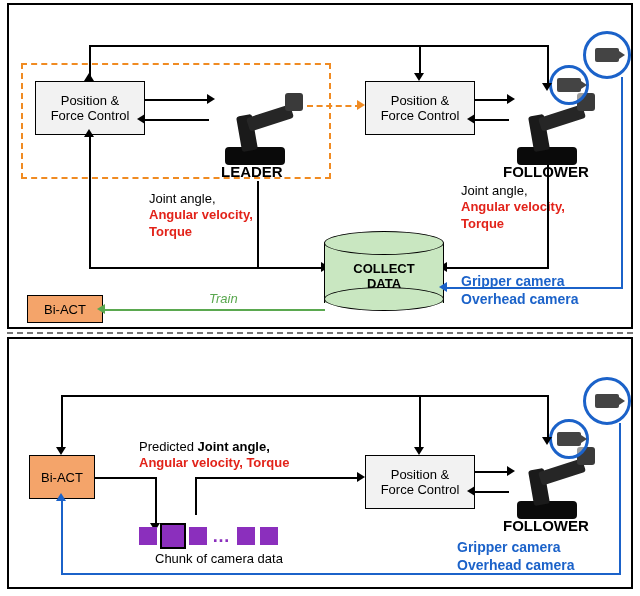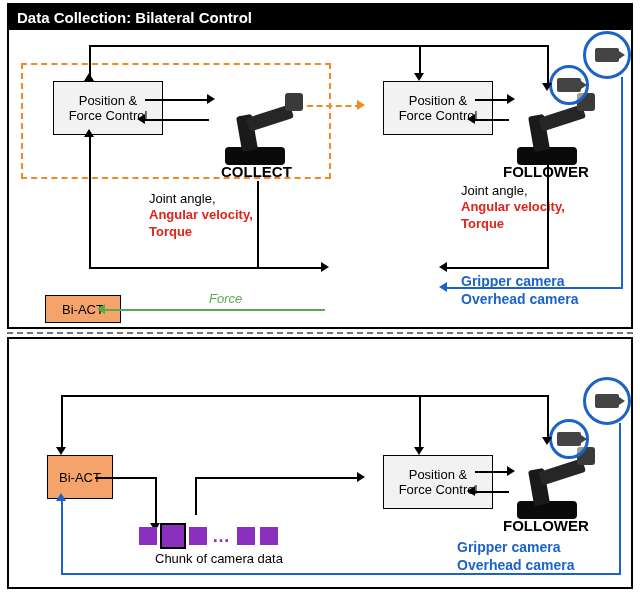--- a/index.html
+++ b/index.html
@@ -1,21 +1,21 @@
 <!DOCTYPE html>
 <html><head>
 <meta charset="utf-8">
 <style>
   * { box-sizing: border-box; margin: 0; padding: 0; }
   body { font-family: Arial, sans-serif; background: #fff; width: 640px; height: 596px; position: relative; }
   .panel { position: relative; width: 626px; margin: 3px auto; border: 2px solid #000; background: #fff; }
   .panel-top { height: 326px; }
   .panel-bot { height: 252px; }
   .title-bar { background: #000; color: #fff; font-weight: bold; padding: 4px 8px; font-size: 15px; }
-  .box { position: absolute; border: 1.5px solid #000; background: #f2f2f2; text-align: center; font-size: 13px; display: flex; flex-direction: column; justify-content: center; align-items: center; margin-left: 18px; }
+  .box { position: absolute; border: 1.5px solid #000; background: #f2f2f2; text-align: center; font-size: 13px; display: flex; flex-direction: column; justify-content: center; align-items: center; }
   .biact { background: #f4a46a; }
   .data-cyl { position: absolute; width: 120px; height: 80px; left: 315px; top: 226px;}
   .cyl-top { width: 120px; height: 24px; border-radius: 60px/12px; background: #c9e7c1; border: 1.5px solid #000; position: absolute; top: 0; }
   .cyl-body { width: 120px; height: 60px; background: #c9e7c1; border-left: 1.5px solid #000; border-right: 1.5px solid #000; position: absolute; top: 12px; }
   .cyl-bot { width: 120px; height: 24px; border-radius: 60px/12px; background: #c9e7c1; border: 1.5px solid #000; position: absolute; bottom: 0; }
   .cyl-text { position: absolute; width: 100%; text-align: center; top: 30px; font-weight: bold; font-size: 13px; }
   .lbl { position: absolute; font-size: 13px; line-height: 1.25; }
   .bold { font-weight: bold; }
   .red { color: #e2231a; font-weight: bold; }
   .blue { color: #1b62c9; font-weight: bold; }
@@ -40,42 +40,41 @@
   .sep { width: 626px; margin: 2px auto; border-top: 2.5px dashed #777; }
   .chunk { position: absolute; display: flex; gap: 5px; align-items: center; }
   .sq { width: 18px; height: 18px; background: #8b2fbd; }
   .sq.sel { outline: 2px solid #000; outline-offset: 0; width: 22px; height: 22px;}
   .dots { font-weight: bold; font-size: 18px; color: #8b2fbd; letter-spacing: 2px;}
 </style>
 </head>
 <body>
 
 <div class="panel panel-top">
-  <div class="title-bar">Data Collection: Bilateral Control</div>
 
   <div class="dash-orange" style="left:12px; top:58px; width:310px; height:116px;"></div>
 
   <div class="box" style="left:26px; top:76px; width:110px; height:54px; white-space:pre-line;">Position &amp;
 Force Control</div>
   <div class="box" style="left:356px; top:76px; width:110px; height:54px; white-space:pre-line;">Position &amp;
 Force Control</div>
 
   <div class="robot" style="left:206px; top:80px;">
     <div class="robot-base"></div>
       <div class="robot-arm1"></div>
       <div class="robot-arm2"></div>
       <div class="robot-grip"></div>
   </div>
   <div class="robot" style="left:498px; top:80px;">
     <div class="robot-base"></div>
       <div class="robot-arm1"></div>
       <div class="robot-arm2"></div>
       <div class="robot-grip"></div>
   </div>
-  <div class="lbl bold" style="left:212px; top:158px; font-size:15px;">COLLECT</div>
+  <div class="lbl bold" style="left:212px; top:158px; font-size:15px;">LEADER</div>
   <div class="lbl bold" style="left:494px; top:158px; font-size:15px;">FOLLOWER</div>
 
   <div class="circle-blue" style="left:540px; top:60px; width:40px; height:40px;">
       <div class="cam-ico"></div>
     </div>
   <div class="circle-blue" style="left:574px; top:26px; width:48px; height:48px;">
       <div class="cam-ico"></div>
     </div>
 
   <div class="arrow h" style="left:80px; top:40px; width:460px;"></div>
@@ -115,31 +114,38 @@
   <div class="arrow-head ah-r" style="left:312px; top:257px;"></div>
 
   <div class="arrow h" style="left:80px; top:262px; width:168px;"></div>
   <div class="arrow v" style="left:80px; top:130px; height:132px;"></div>
   <div class="arrow-head ah-u" style="left:75px; top:124px;"></div>
 
   <div class="arrow v" style="left:538px; top:160px; height:102px;"></div>
   <div class="arrow h" style="left:436px; top:262px; width:104px;"></div>
   <div class="arrow-head ah-l" style="left:430px; top:257px;"></div>
 
+  <div class="data-cyl">
+    <div class="cyl-body"></div>
+      <div class="cyl-bot"></div>
+      <div class="cyl-top"></div>
+    <div class="cyl-text" style="white-space:pre-line;">COLLECT
+DATA</div>
+  </div>
 
   <div style="position:absolute; left:436px; top:282px; width:178px; height:2px; background:#1b62c9;"></div>
   <div style="position:absolute; left:612px; top:72px; width:2px; height:212px; background:#1b62c9;"></div>
   <div class="arrow-head ah-l" style="left:430px; top:277px; border-right-color:#1b62c9;"></div>
   <div class="lbl blue" style="left:452px; top:268px; font-size:14px;">Gripper camera</div>
   <div class="lbl blue" style="left:452px; top:286px; font-size:14px;">Overhead camera</div>
 
   <div class="box biact" style="left:18px; top:290px; width:76px; height:28px;">Bi-ACT</div>
   <div style="position:absolute; left:94px; top:304px; width:222px; height:2px; background:#5aa84f;"></div>
   <div class="arrow-head ah-l" style="left:88px; top:299px; border-right-color:#5aa84f;"></div>
-  <div class="lbl green" style="left:200px; top:286px;">Force</div>
+  <div class="lbl green" style="left:200px; top:286px;">Train</div>
 </div>
 
 <div class="sep"></div>
 
 <div class="panel panel-bot">
 
   <div class="box biact" style="left:20px; top:116px; width:66px; height:44px;">Bi-ACT</div>
   <div class="box" style="left:356px; top:116px; width:110px; height:54px; white-space:pre-line;">Position &amp;
 Force Control</div>
 
@@ -167,20 +173,24 @@
   <div class="arrow-head ah-d" style="left:533px; top:98px;"></div>
 
 
   <div class="arrow h" style="left:86px; top:138px; width:60px;"></div>
   <div class="arrow v" style="left:146px; top:138px; height:50px;"></div>
   <div class="arrow-head ah-d" style="left:141px; top:184px;"></div>
   <div class="arrow v" style="left:186px; top:138px; height:38px;"></div>
   <div class="arrow h" style="left:186px; top:138px; width:164px;"></div>
   <div class="arrow-head ah-r" style="left:348px; top:133px;"></div>
 
+  <div class="lbl" style="left:130px; top:100px;">
+    <span>Predicted </span><span class="bold">Joint angle,</span><br>
+    <span class="red">Angular velocity, Torque</span>
+  </div>
 
   <div class="arrow h" style="left:466px; top:132px; width:34px;"></div>
   <div class="arrow-head ah-r" style="left:498px; top:127px;"></div>
   <div class="arrow h" style="left:466px; top:152px; width:34px;"></div>
   <div class="arrow-head ah-l" style="left:458px; top:147px;"></div>
 
   <div class="chunk" style="left:130px; top:186px;">
     <div class="sq"></div>
     <div class="sq sel"></div>
     <div class="sq"></div>

